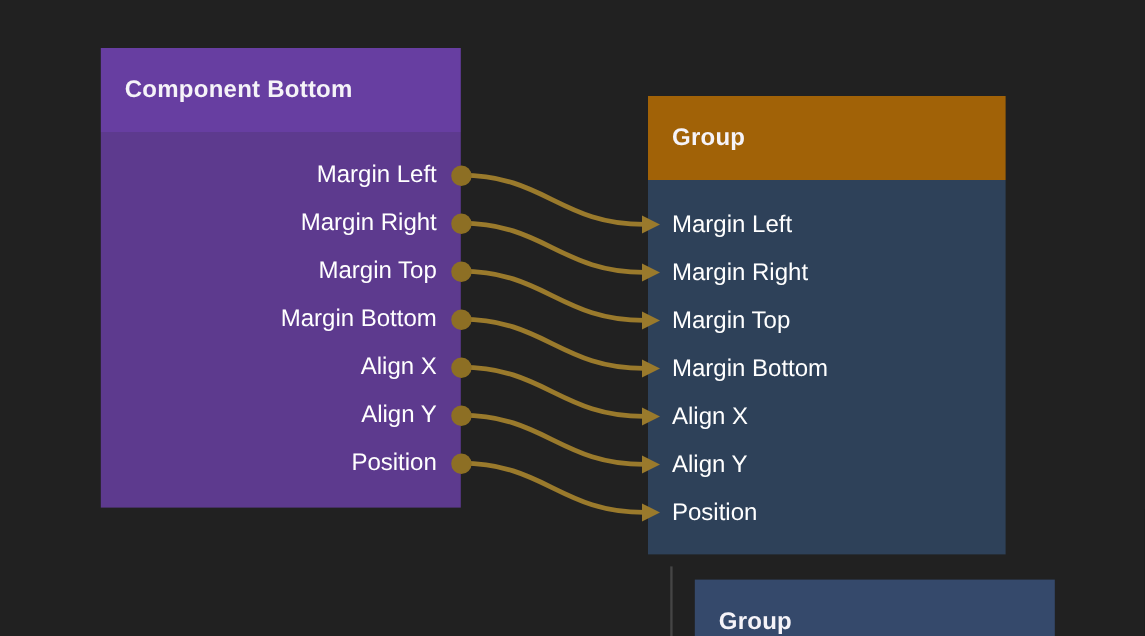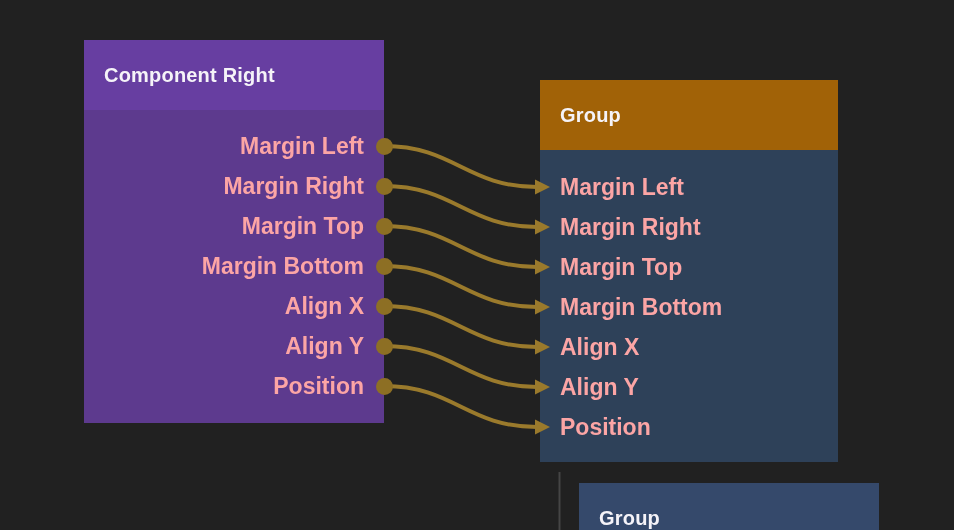--- a/index.html
+++ b/index.html
@@ -59,23 +59,23 @@
 
   .row {
     position: relative;
     height: 40px;
     display: flex;
     align-items: center;
   }
   .row.out { justify-content: flex-end; padding-right: 20px; }
   .row.in  { justify-content: flex-start; padding-left: 20px; }
   .row-label {
-    color: #fca5a5;
-    font-size: 23px;
-    font-weight: 700;
+    color: #ffffff;
+    font-size: 20px;
+    font-weight: 400;
     white-space: nowrap;
   }
   .port-dot {
     position: absolute;
     right: -9px;
     top: 50%;
     margin-top: -8.5px;
     width: 17px;
     height: 17px;
     border-radius: 50%;
@@ -109,21 +109,21 @@
       <polygon points="550,347 535,339.5 535,354.5" fill="#9a7a2c"></polygon>
       <path d="M 384 346 C 454 346, 467 387, 537 387" fill="none" stroke="#9a7a2c" stroke-width="4" stroke-linecap="round"></path>
       <polygon points="550,387 535,379.5 535,394.5" fill="#9a7a2c"></polygon>
       <path d="M 384 386 C 454 386, 467 427, 537 427" fill="none" stroke="#9a7a2c" stroke-width="4" stroke-linecap="round"></path>
       <polygon points="550,427 535,419.5 535,434.5" fill="#9a7a2c"></polygon>
       <line x1="559.5" y1="472" x2="559.5" y2="530" stroke="#454545" stroke-width="2"></line>
     </svg>
 
   <div class="node" id="node-component-inputs">
     <div class="node-header">
-      <span class="node-title">Component Right</span>
+      <span class="node-title">Component Bottom</span>
     </div>
     <div class="node-body" id="ci-rows">
         <div class="row out">
           <span class="row-label">Margin Left</span>
           <div class="port-dot"></div>
         </div>
         <div class="row out">
           <span class="row-label">Margin Right</span>
           <div class="port-dot"></div>
         </div>

